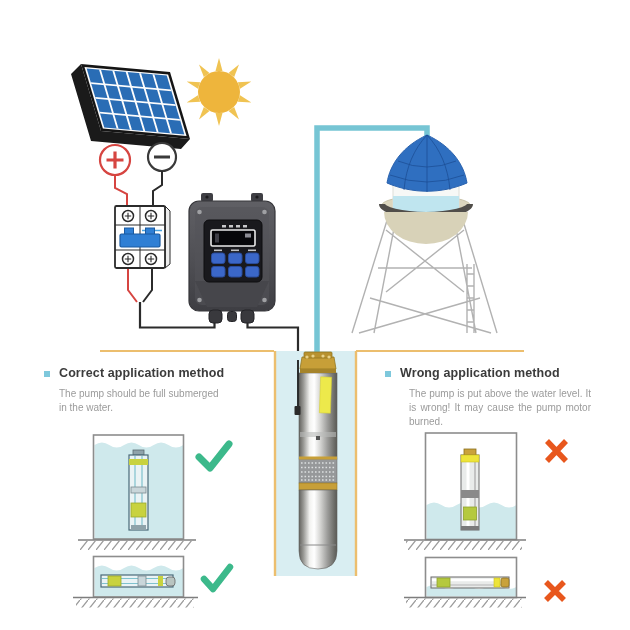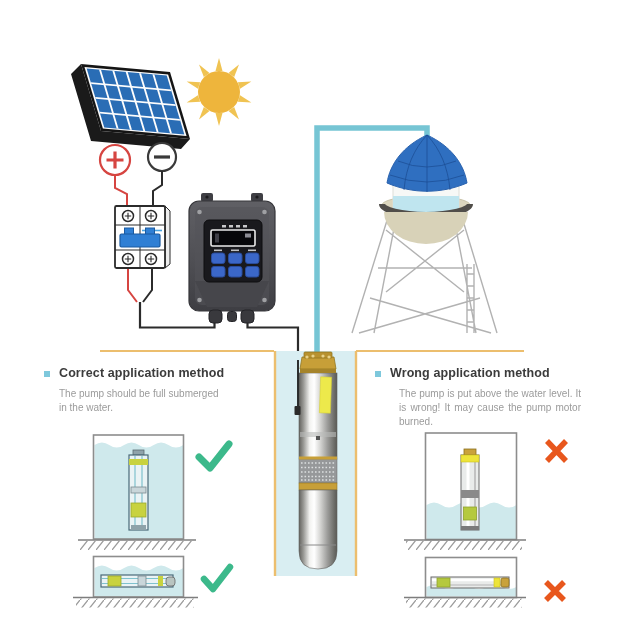--- a/index.html
+++ b/index.html
@@ -1,17 +1,17 @@
 <!DOCTYPE html>
 <html><head>
 <meta charset="utf-8">
 <style>
   html,body{margin:0;padding:0;background:#ffffff;}
   .stage{position:relative;width:630px;height:630px;background:#ffffff;overflow:hidden;
-         font-family:"Liberation Sans",sans-serif;}
+         font-family:"Liberation Sans",sans-serif;border-radius:32px;}
   .stage svg{position:absolute;left:0;top:0;}
   .txt-section{position:absolute;}
   .head-row{display:flex;align-items:flex-start;}
   .bullet{width:6px;height:6px;margin-top:5px;background:#7EC8DC;flex:0 0 auto;}
   .sec-title{margin:0 0 0 9px;font-size:12.5px;font-weight:bold;color:#3B3B3B;letter-spacing:.1px;}
   .sec-body{margin:7px 0 0 15px;font-size:10px;line-height:1.38;color:#9B9B9B;}
   .body-left{white-space:pre-line;width:200px;}
   .body-right{width:182px;text-align:justify;margin-left:24px;}
 </style>
 </head>
@@ -258,21 +258,21 @@
 
   <div class="txt-section" style="left:44px;top:366px;width:215px;">
     <div class="head-row">
       <span class="bullet"></span>
       <h3 class="sec-title">Correct application method</h3>
     </div>
     <p class="sec-body body-left">The pump should be full submerged
 in the water.</p>
   </div>
 
-  <div class="txt-section" style="left:375px;top:366px;width:200px;">
+  <div class="txt-section" style="left:385px;top:366px;width:200px;">
     <div class="head-row">
       <span class="bullet"></span>
       <h3 class="sec-title">Wrong application method</h3>
     </div>
     <p class="sec-body body-right">The pump is put above the water level. It is wrong! It may cause the pump motor burned.</p>
   </div>
 
 </div>
 
 </body></html>

